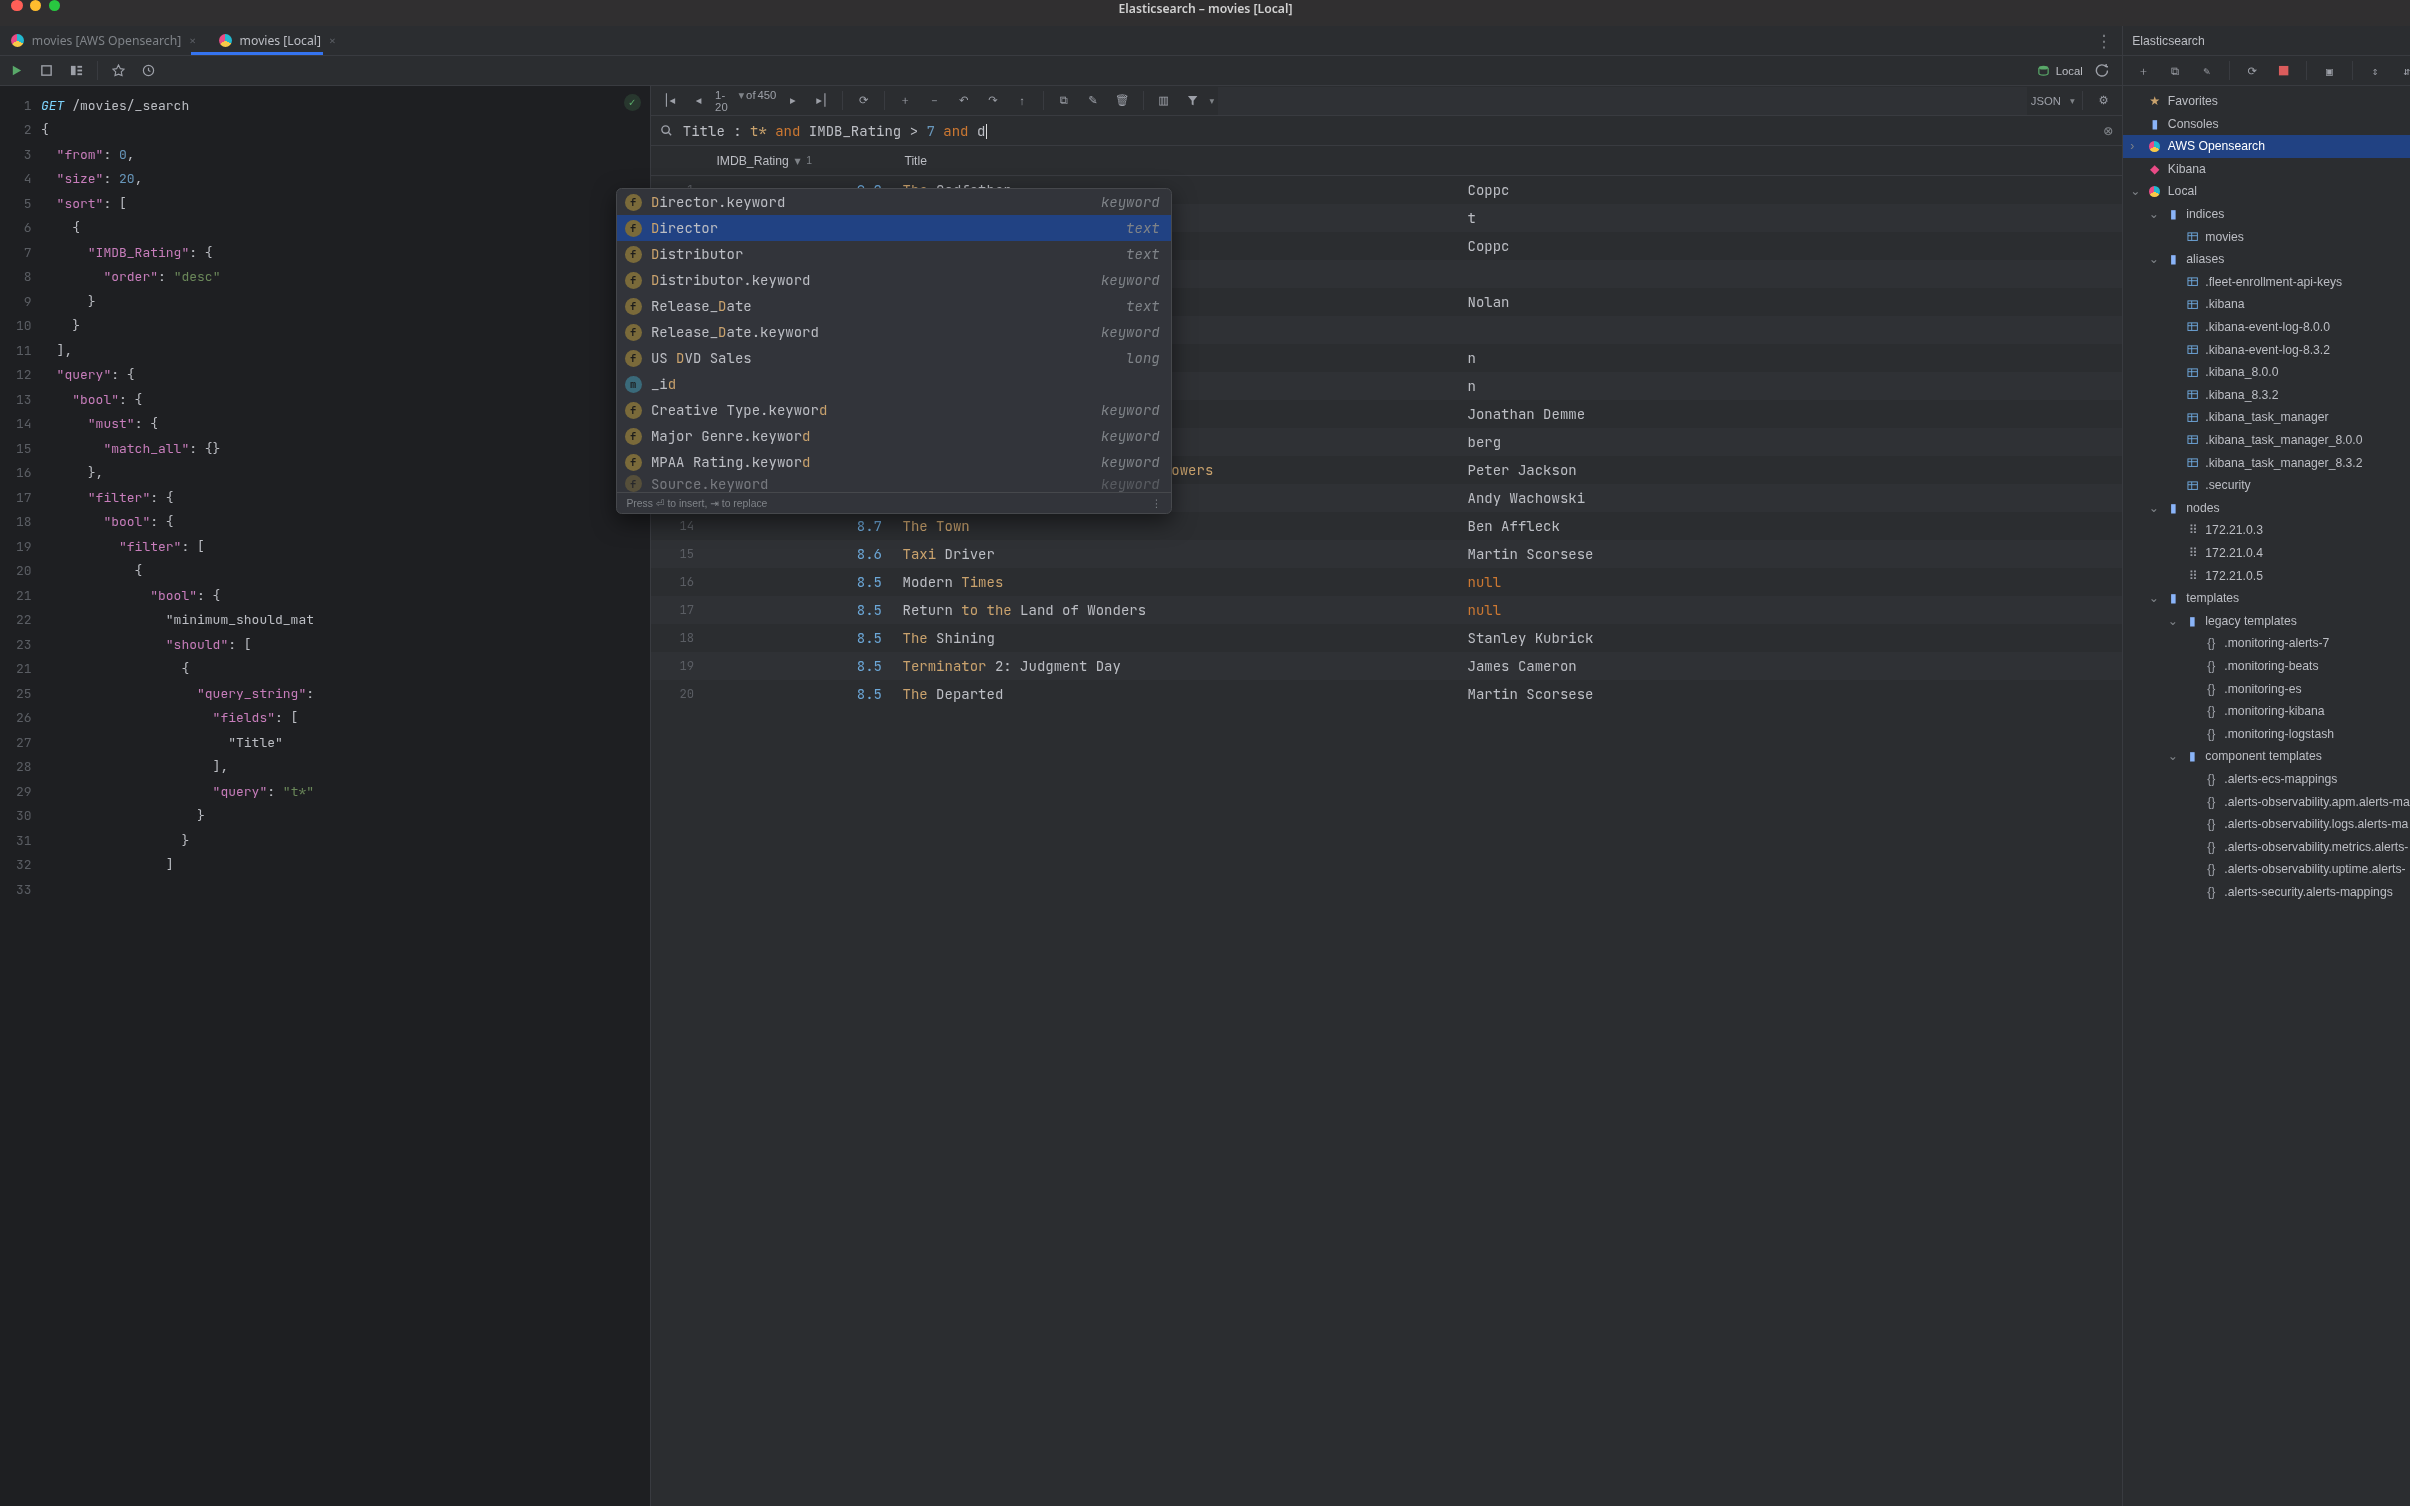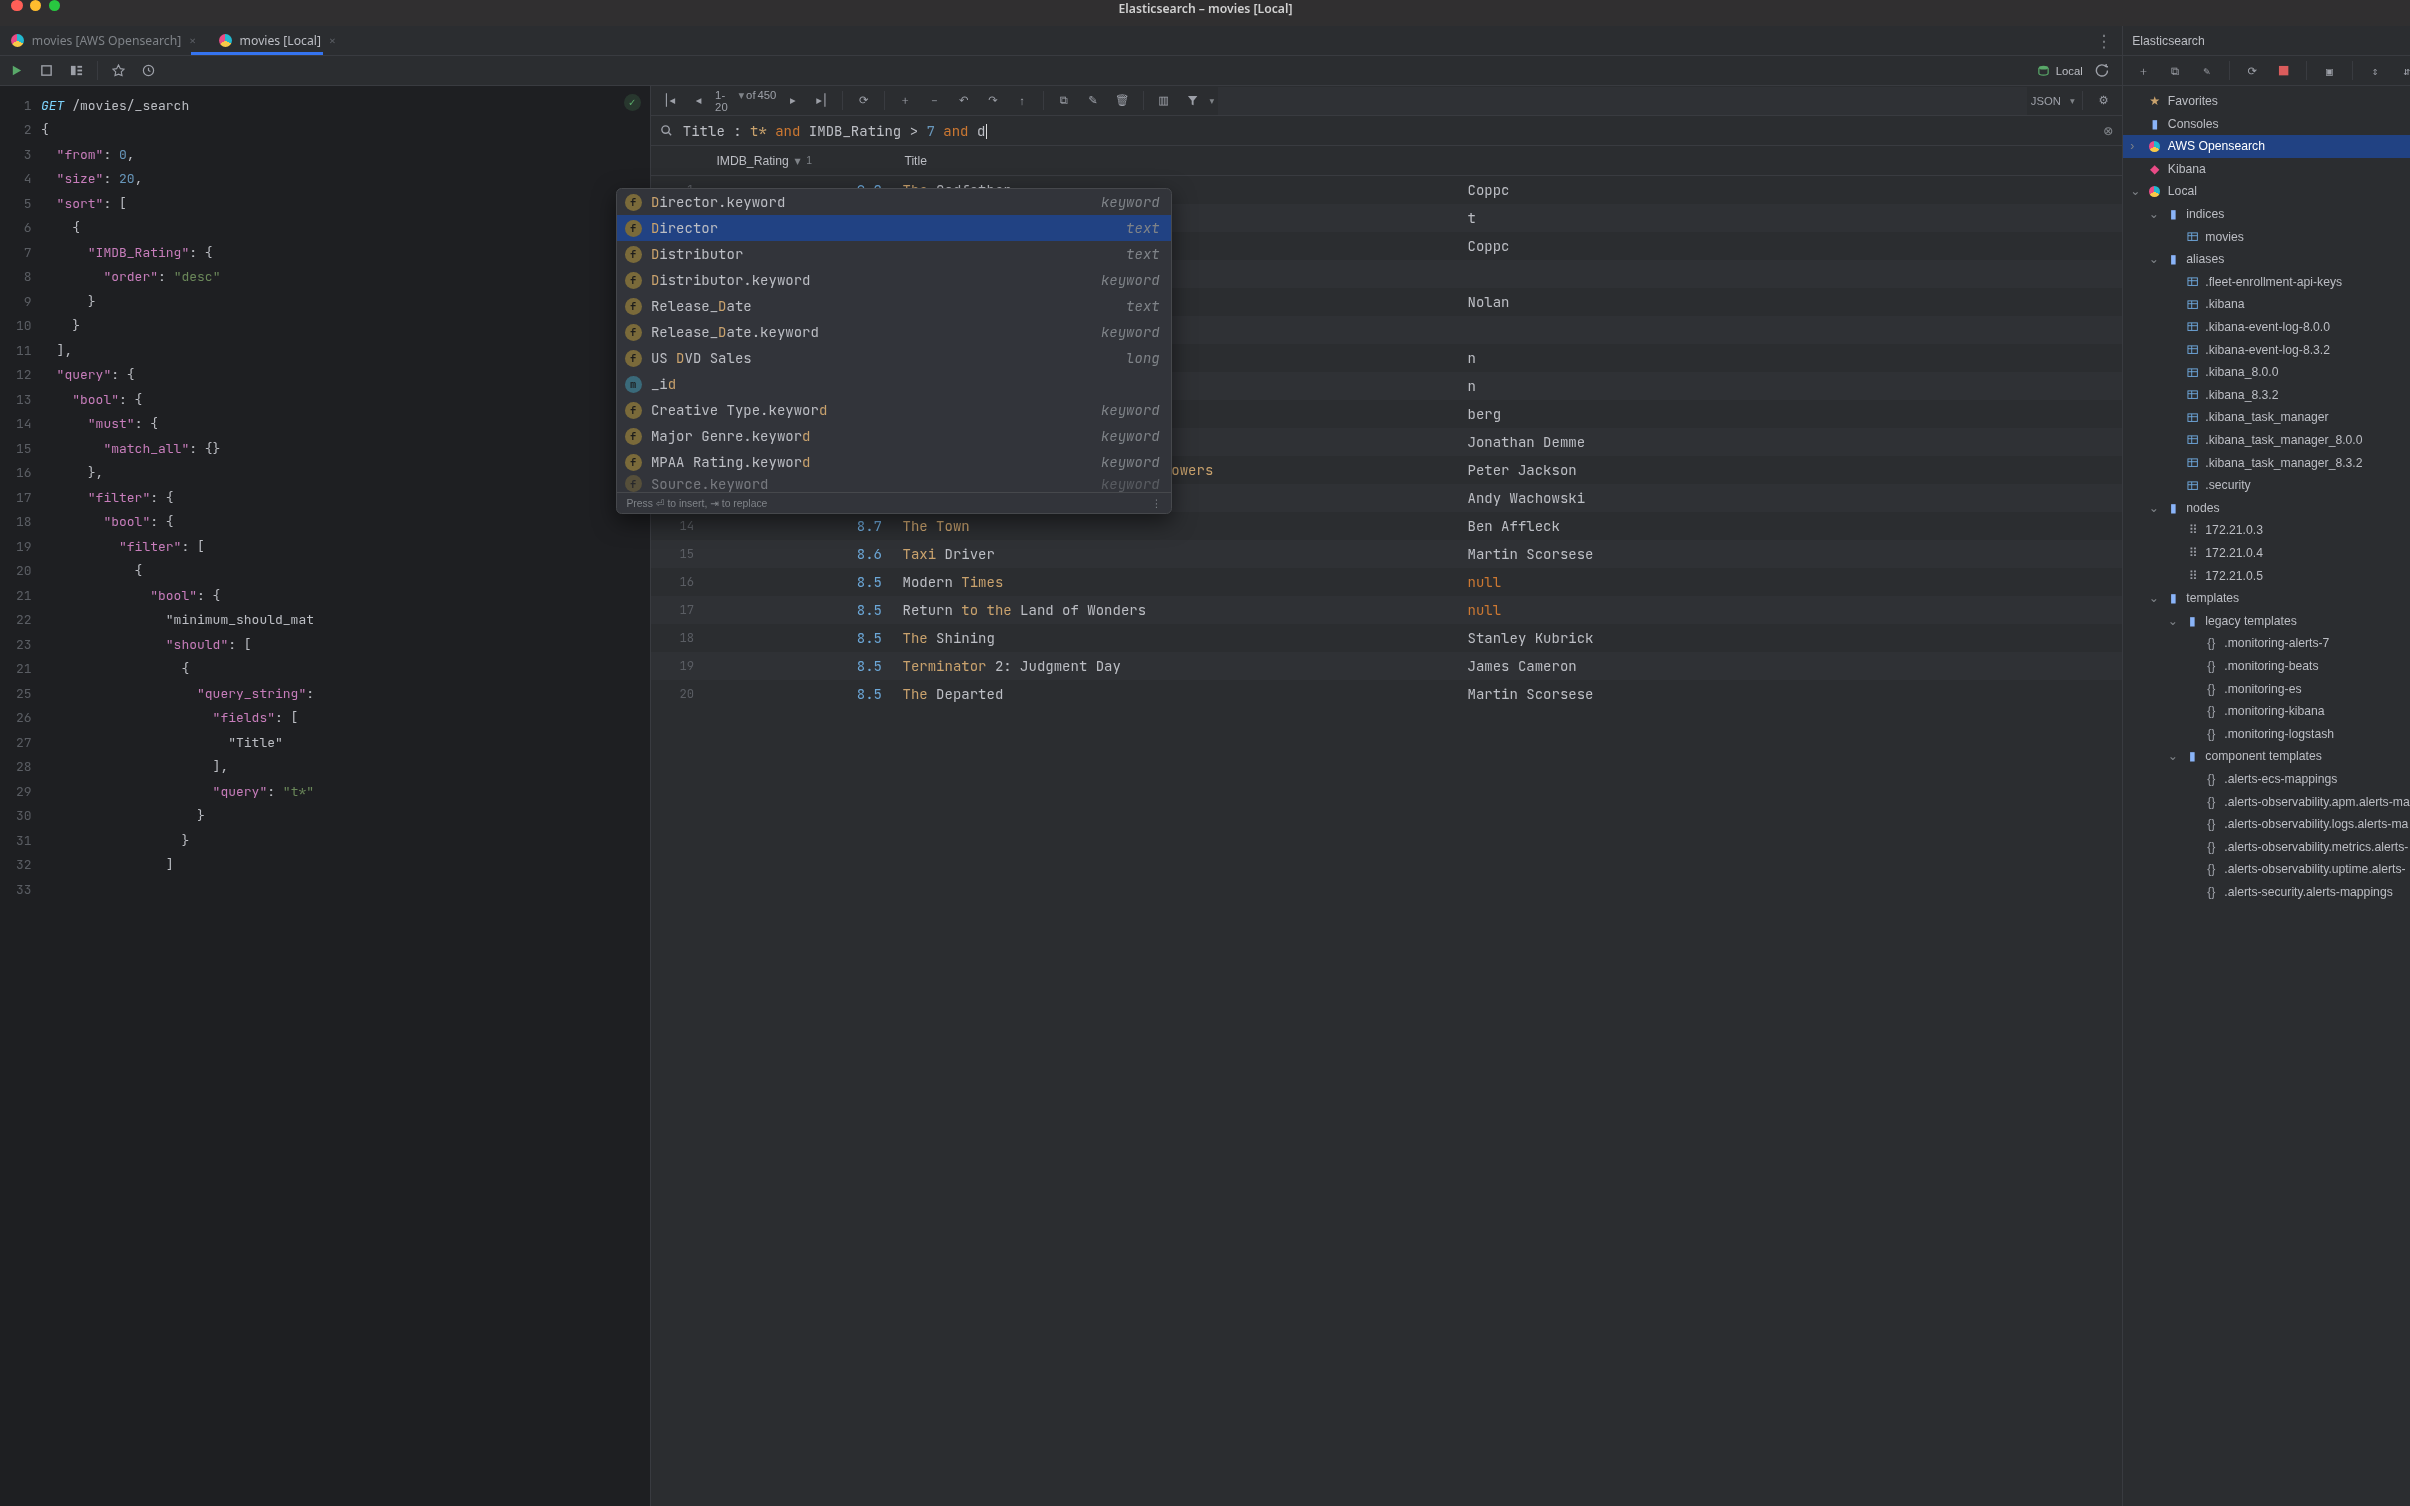--- a/index.html
+++ b/index.html
@@ -333,30 +333,30 @@
                 <div class="title"><span class="the">The</span> Lord of t</div>
                 <div class="director">n</div>
               </div>
               <div class="grow">
                 <div class="rn">8</div>
                 <div class="rating">8.8</div>
                 <div class="title"><span class="the">The</span> Lord of t</div>
                 <div class="director">n</div>
               </div>
               <div class="grow">
+                <div class="rn">10</div>
+                <div class="rating">8.7</div>
+                <div class="title"><span class="the">The</span> Silence of <span class="the">the</span> Lambs</div>
+                <div class="director">Jonathan Demme</div>
+              </div>
+              <div class="grow">
                 <div class="rn">9</div>
                 <div class="rating">8.7</div>
                 <div class="title">Raiders of t<span class="the">t</span></div>
                 <div class="director">berg</div>
-              </div>
-              <div class="grow">
-                <div class="rn">10</div>
-                <div class="rating">8.7</div>
-                <div class="title"><span class="the">The</span> Silence of <span class="the">the</span> Lambs</div>
-                <div class="director">Jonathan Demme</div>
               </div>
               <div class="grow">
                 <div class="rn">12</div>
                 <div class="rating">8.7</div>
                 <div class="title"><span class="the">The</span> Lord of <span class="the">the</span> Rings: <span class="the">The Two Towers</span></div>
                 <div class="director">Peter Jackson</div>
               </div>
               <div class="grow">
                 <div class="rn">13</div>
                 <div class="rating">8.7</div>

